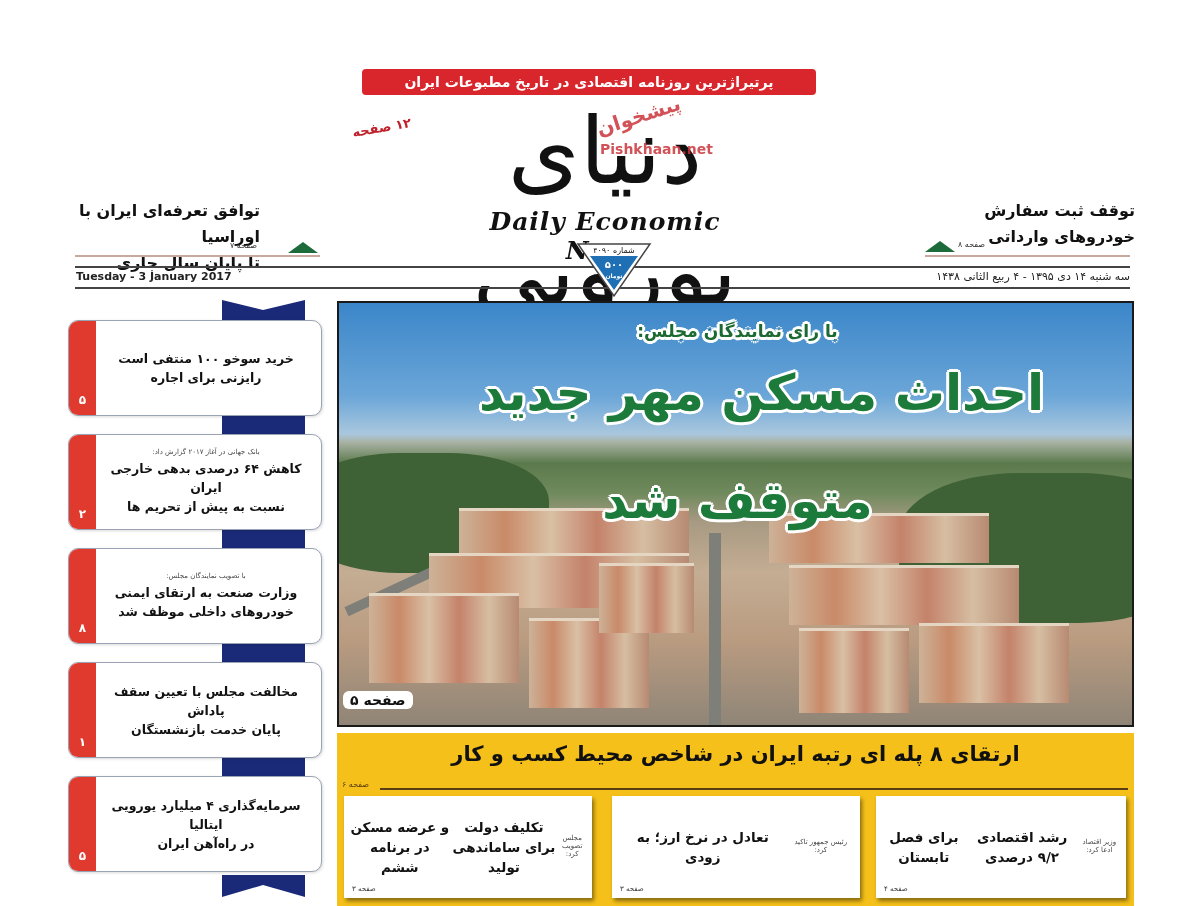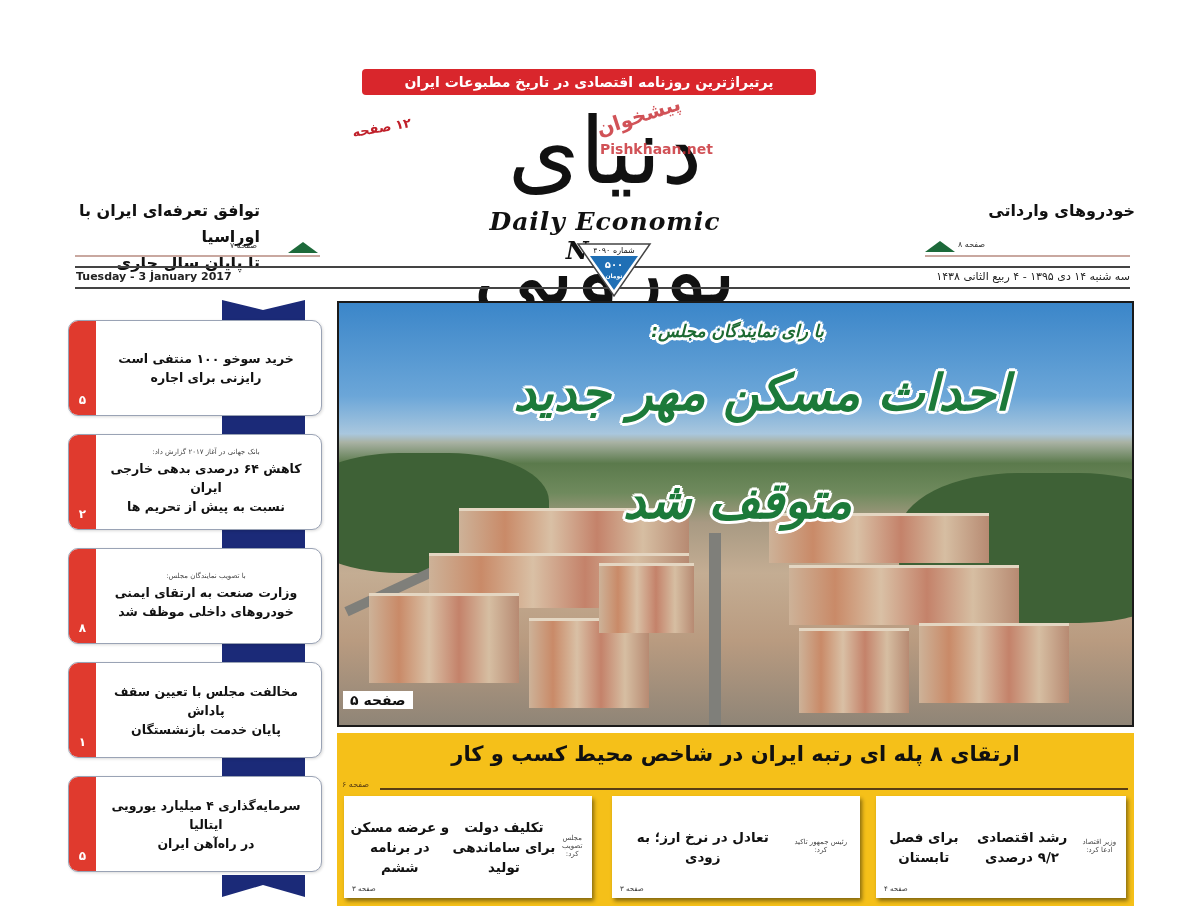--- a/index.html
+++ b/index.html
@@ -92,27 +92,26 @@
   .photo-bldg {
     position: absolute; background: linear-gradient(90deg, #cdb298 0%, #c98a68 20%, #d9c0a5 40%, #c4826a 60%, #d6bea2 80%, #b78a72 100%);
     border-top: 3px solid #e4d6c2;
   }
   .photo-road { position: absolute; background: #7f7f7a; }
   .photo-trees { position: absolute; background: #3e6136; border-radius: 40%; }
   .outline-text {
     color: #1c7a3a; font-weight: bold;
     text-shadow: 2px 2px 0 #fff, -2px -2px 0 #fff, 2px -2px 0 #fff, -2px 2px 0 #fff,
                  0 3px 0 #fff, 3px 0 0 #fff, 0 -3px 0 #fff, -3px 0 0 #fff;
-    font-style: italic;
   }
   .kicker-main { left: 0; width: 797px; top: 18px; text-align: center; font-size: 17px; color: #1c6a32; }
   .headline-1 { left: 0; width: 797px; top: 60px; text-align: center; font-size: 50px; line-height: 60px; padding-left: 48px; }
   .headline-2 { left: 0; width: 797px; top: 168px; text-align: center; font-size: 50px; line-height: 60px; }
   .page-pill {
-    left: 4px; top: 388px; background: #fff; color: #111; border-radius: 0;
+    left: 4px; top: 388px; background: #fff; color: #111; border-radius: 6px;
     font-size: 14px; font-weight: bold; padding: 1px 7px; direction: rtl;
   }
 
   
   .yellow-band {
     left: 337px; top: 733px; width: 797px; height: 173px; background: #f5c019;
   }
   .yellow-headline {
     left: 337px; top: 742px; width: 797px; text-align: center; direction: rtl;
     font-size: 21px; font-weight: bold; color: #111;
@@ -142,20 +141,21 @@
 
 <div class="abs side-left rtl">
   <div class="side-head">توافق تعرفه‌ای ایران با اوراسیا</div>
   <div class="side-head">تا پایان سال جاری</div>
 </div>
 <div class="abs page-ref rtl" style="left:230px;top:241px;">صفحه ۷</div>
 <div class="abs green-tri" style="left:288px;top:242px;"></div>
 <div class="abs underline-rule" style="left:75px;top:255px;width:245px;"></div>
 
 <div class="abs side-right rtl">
+  <div class="side-head">توقف ثبت سفارش</div>
   <div class="side-head">خودروهای وارداتی</div>
 </div>
 <div class="abs page-ref rtl" style="left:958px;top:240px;">صفحه ۸</div>
 <div class="abs green-tri" style="left:925px;top:241px;"></div>
 <div class="abs underline-rule" style="left:925px;top:255px;width:205px;"></div>
 
 <div class="abs date-rule-top"></div>
 <div class="abs date-rule-bot"></div>
 <div class="abs date-en">Tuesday -  3 January 2017</div>
 <div class="abs date-fa rtl">سه شنبه ۱۴ دی ۱۳۹۵ - ۴ ربیع الثانی ۱۴۳۸</div>

